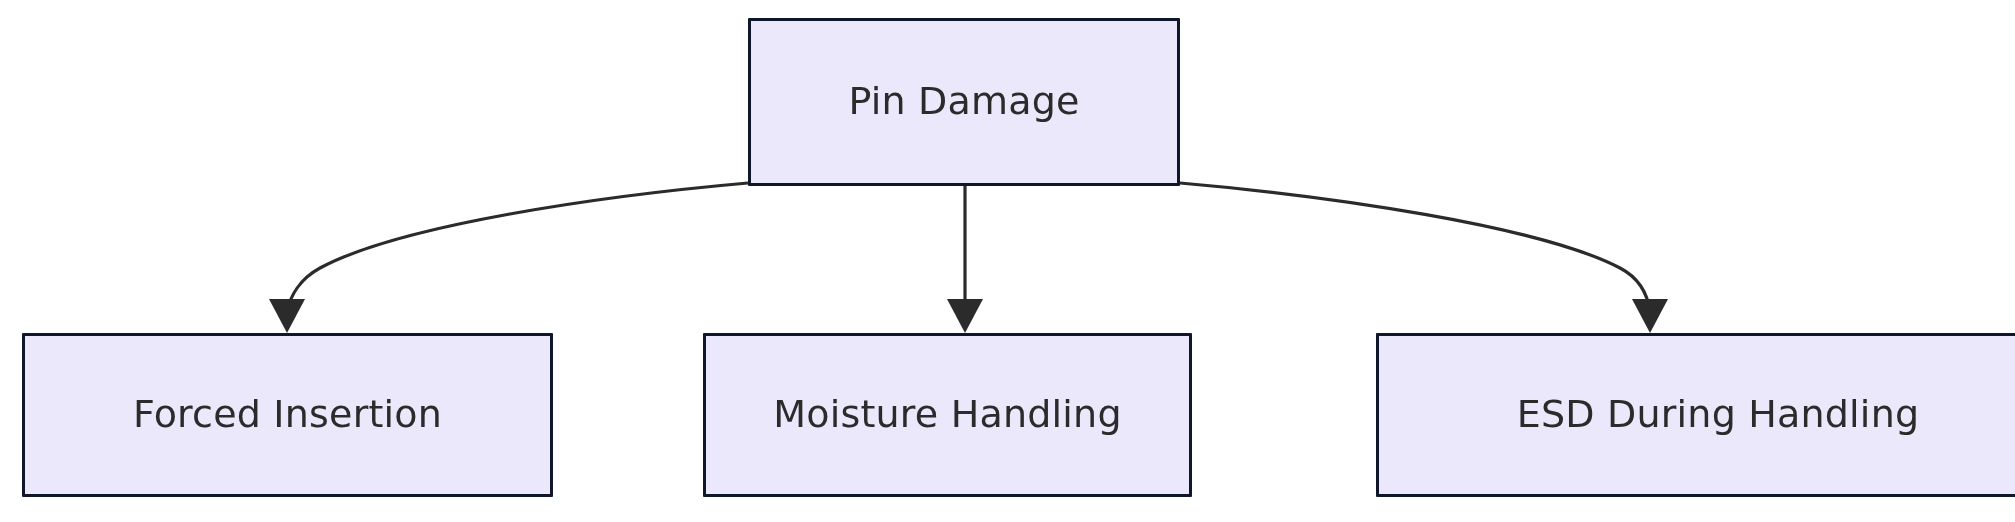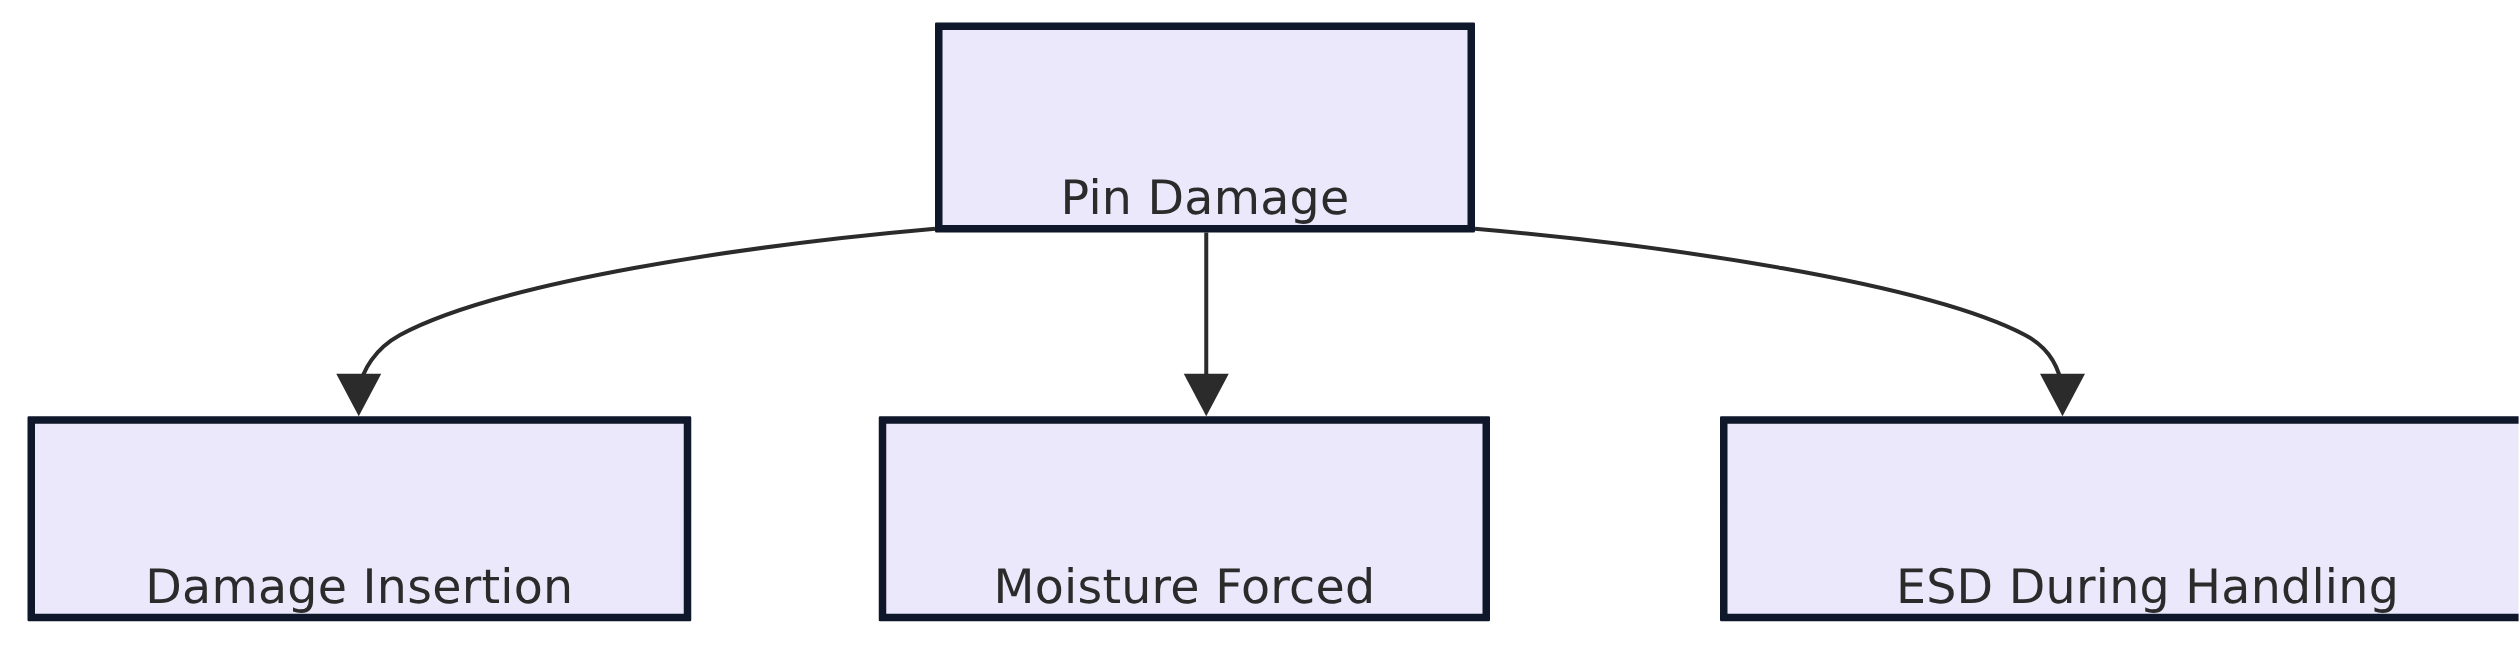--- a/index.html
+++ b/index.html
@@ -23,24 +23,24 @@
     left: 0;
     top: 0;
     width: 2015px;
     height: 522px;
     pointer-events: none;
   }
   .flow-node {
     position: absolute;
     box-sizing: border-box;
     background: #ebe8fb;
-    border: 6px solid #0f172a;
+    border: 3px solid #0f172a;
     border-radius: 1px;
     display: flex;
-    align-items: flex-end;
+    align-items: center;
     justify-content: center;
     z-index: 2;
   }
   .flow-node-label {
     font-family: "DejaVu Sans", sans-serif;
     font-size: 38px;
     line-height: 1.1;
     color: #2b2b2b;
     letter-spacing: 0.2px;
     white-space: nowrap;
@@ -80,24 +80,24 @@
       <path class="edge-path" d="M 1180 183 C 1330 196, 1540 226, 1620 268 C 1641 279, 1648 296, 1650 312"></path>
       <polygon class="edge-arrow" points="1650,333 1632,299 1668,299"></polygon>
     </g>
   </svg>
 
   <div class="flow-node" id="node-root">
     <span class="flow-node-label">Pin Damage</span>
   </div>
 
   <div class="flow-node" id="node-forced">
-    <span class="flow-node-label">Damage Insertion</span>
+    <span class="flow-node-label">Forced Insertion</span>
   </div>
 
   <div class="flow-node" id="node-moist">
-    <span class="flow-node-label">Moisture Forced</span>
+    <span class="flow-node-label">Moisture Handling</span>
   </div>
 
   <div class="flow-node" id="node-esd">
     <span class="flow-node-label">ESD During Handling</span>
   </div>
 
 </div>
 
 </body></html>

